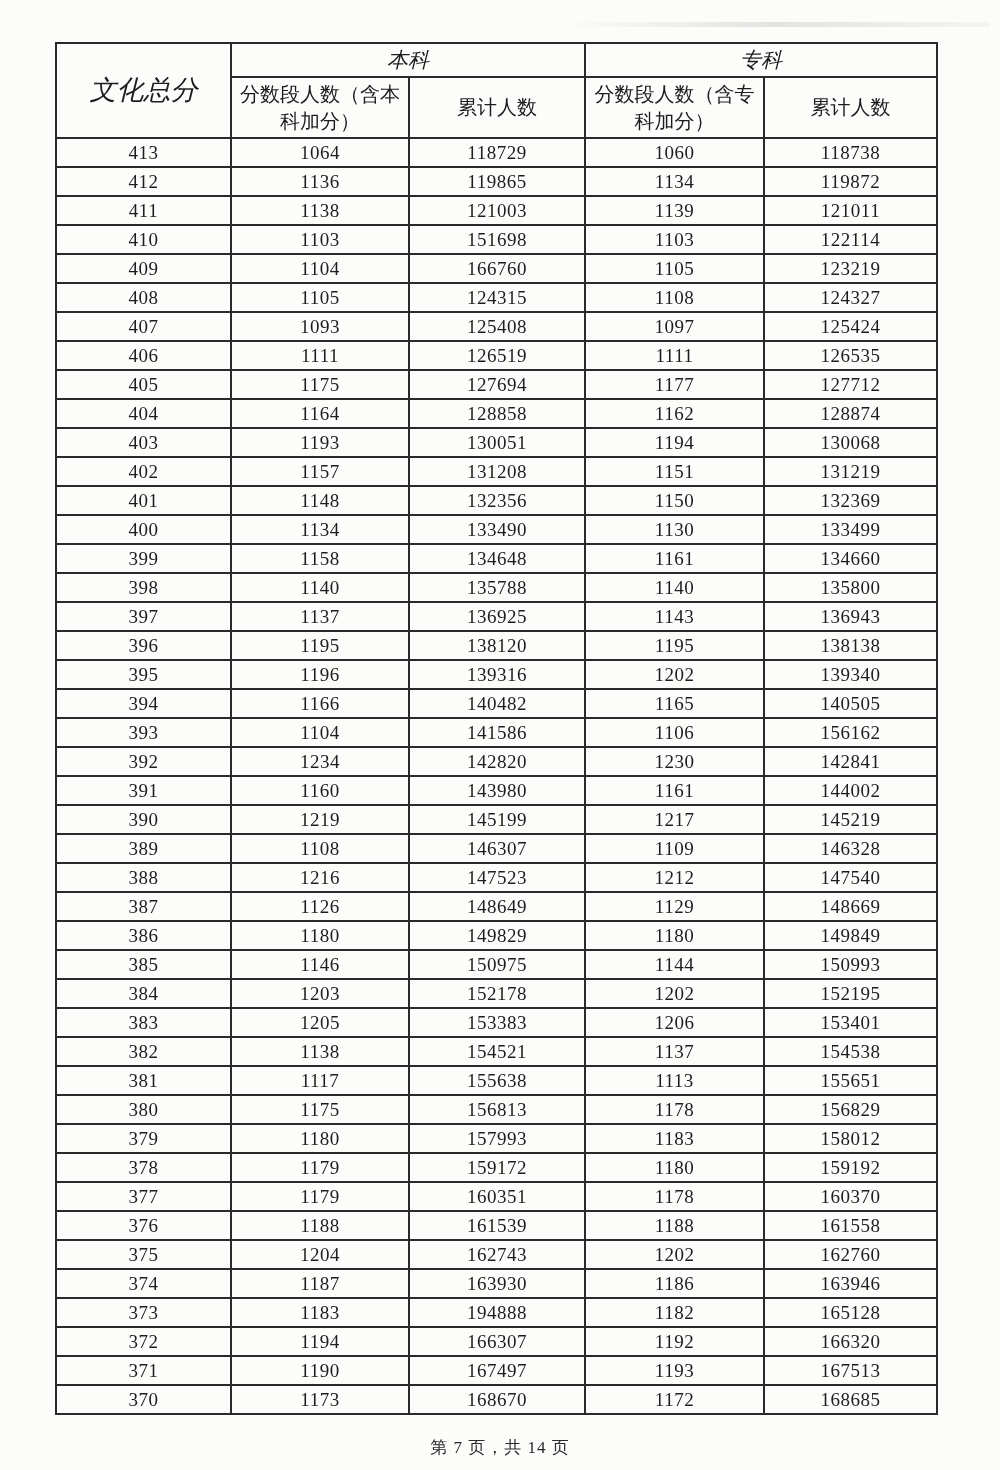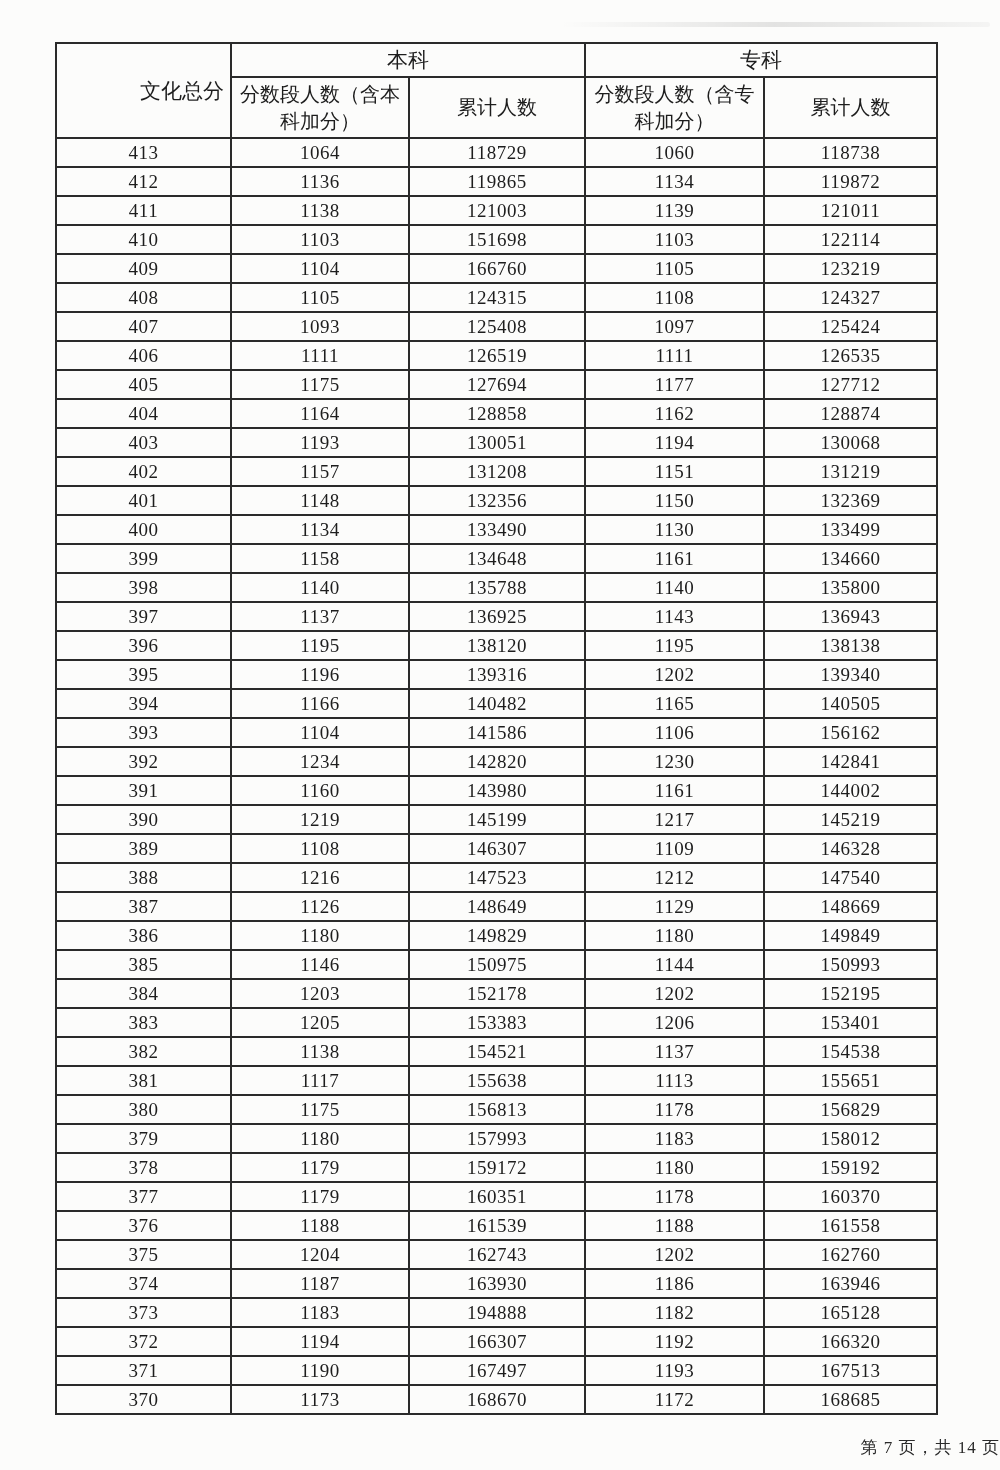--- a/index.html
+++ b/index.html
@@ -37,35 +37,35 @@
     text-align: center;
     vertical-align: middle;
     overflow: hidden;
   }
   .score-table thead th {
     font-weight: normal;
     font-size: 21px;
     line-height: 1.35;
     padding: 2px 6px;
   }
-  .score-table thead tr.group-row th { height: 24px; }
+  .score-table thead tr.group-row th { height: 24px; font-style: italic; }
   .score-table thead tr.sub-row th   { height: 61px; font-size: 20px; }
-  .score-table th.score-head { font-size: 21px; text-align: right; }
+  .score-table th.score-head { font-size: 27px; }
   .score-table tbody td {
     height: 29px;
     font-size: 19px;
     padding: 0 4px;
     letter-spacing: 0.5px;
   }
   .footer {
     position: absolute;
     top: 1436px;
     left: 0;
     width: 100%;
-    text-align: right;
+    text-align: center;
     font-size: 17px;
     color: #2a2a2a;
     letter-spacing: 1px;
   }
 </style>
 </head>
 <body>
 
 <div class="page">
   <div class="scan-streak"></div>

